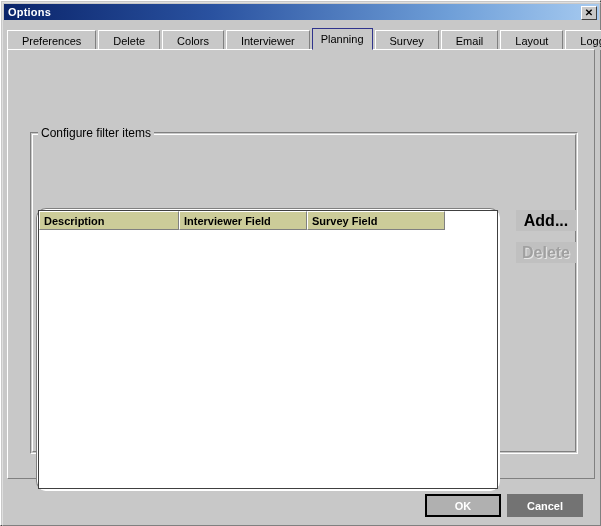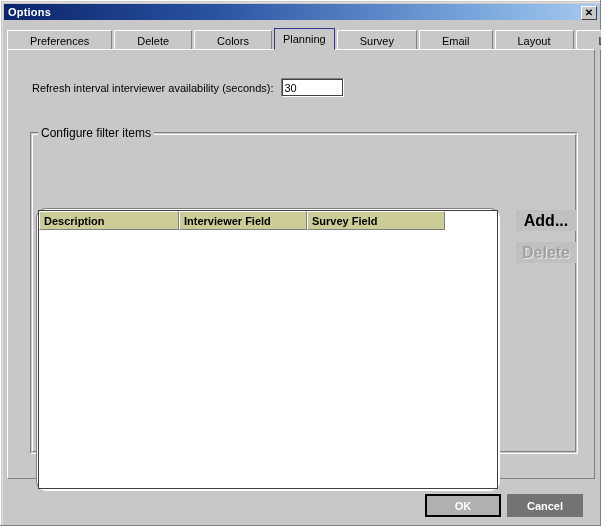--- a/index.html
+++ b/index.html
@@ -83,21 +83,21 @@
     position: absolute;
     left: 6px; top: 27px;
     width: 588px;
     height: 22px;
     display: flex;
     align-items: flex-end;
     gap: 2px;
   }
   .tab {
     height: 20px;
-    padding: 0 22px;
+    padding: 0 14px;
     background: #c8c8c8;
     border-top: 1px solid #ffffff;
     border-left: 1px solid #ffffff;
     border-right: 1px solid #808080;
     border-bottom: none;
     display: flex;
     align-items: center;
     justify-content: center;
     font-size: 11px;
     color: #000;
@@ -320,33 +320,30 @@
 
   <div id="titlebar">
     <span id="title-text">Options</span>
     <div id="close-button">✕</div>
   </div>
 
   <div id="tabstrip">
     <div class="tab">Preferences</div>
     <div class="tab">Delete</div>
     <div class="tab">Colors</div>
+    <div class="tab">Interviewer</div>
     <div class="tab selected">Planning</div>
     <div class="tab">Survey</div>
     <div class="tab">Email</div>
     <div class="tab">Layout</div>
     <div class="tab">Logging</div>
   </div>
 
   <div id="tabpanel">
 
-    <div id="refresh-row">
-      <span id="refresh-label">Refresh interval interviewer availability (seconds):</span>
-      <input id="refresh-input" type="text" value="30" style="">
-    </div>
 
     <div id="groupbox">
       <div id="groupbox-frame">
         <div id="groupbox-frame-inner"></div>
       </div>
       <span id="groupbox-label">Configure filter items</span>
     </div>
 
     <div id="listview">
       <div id="listview-inner">

